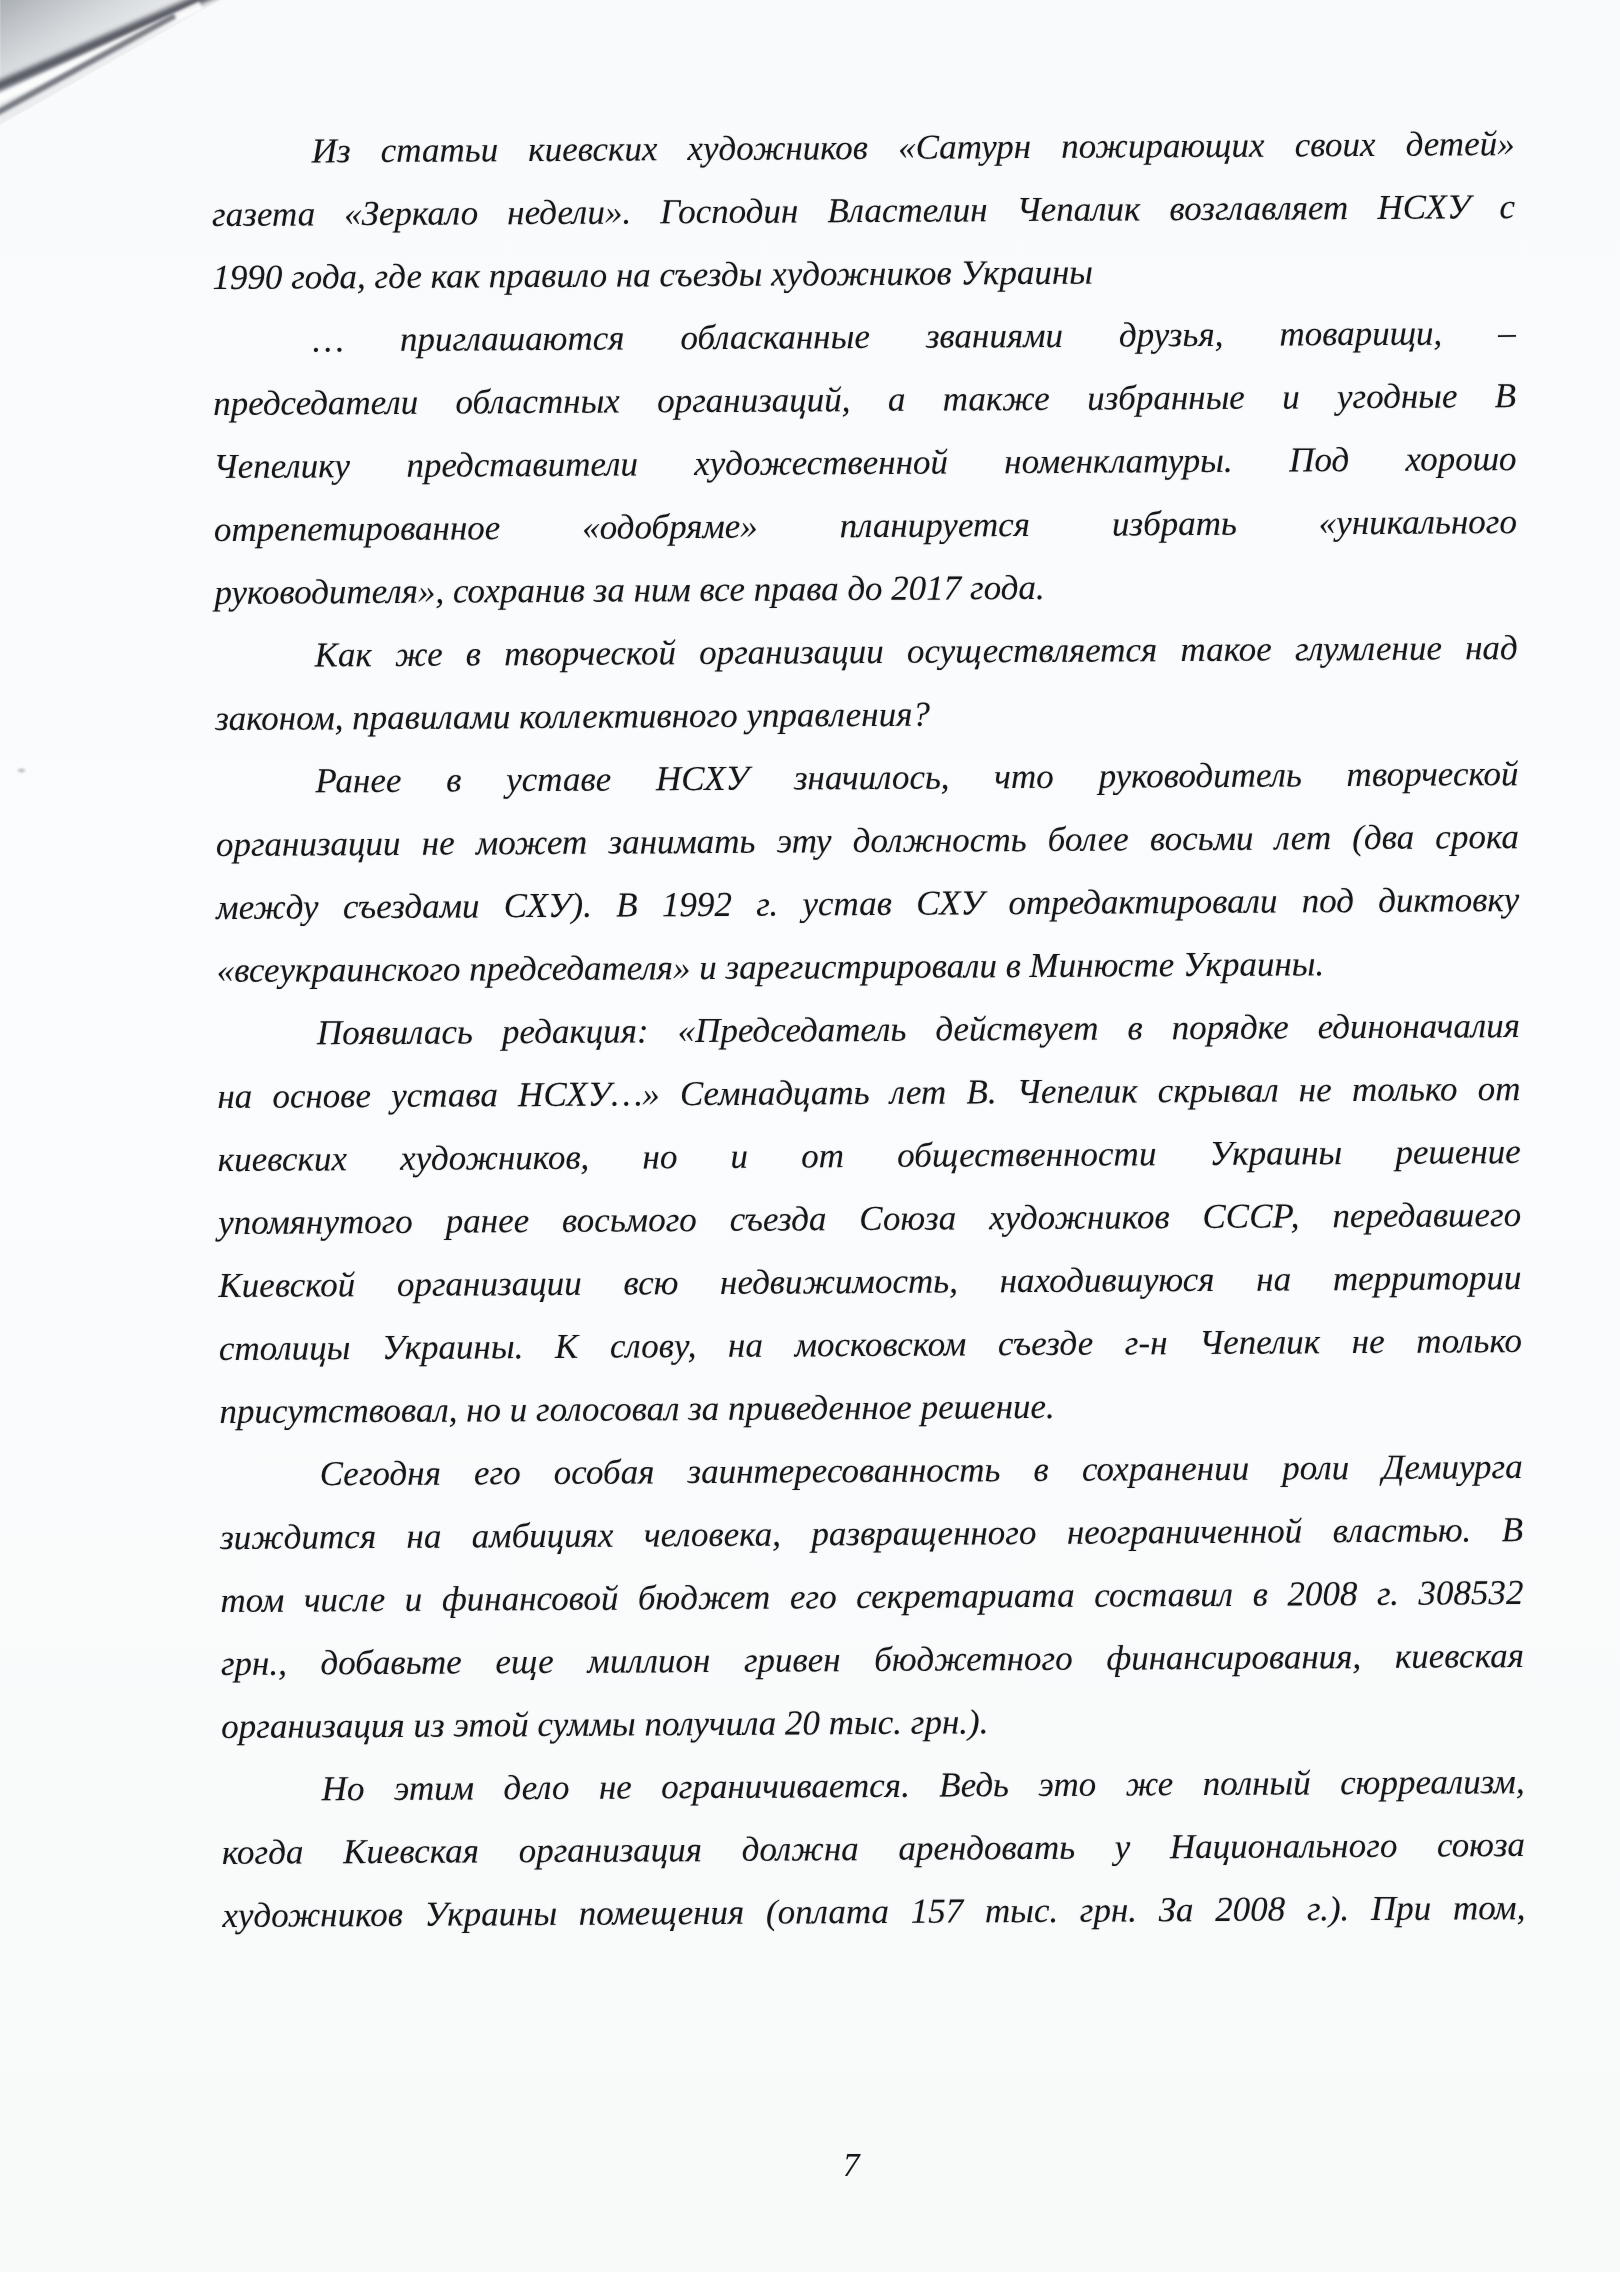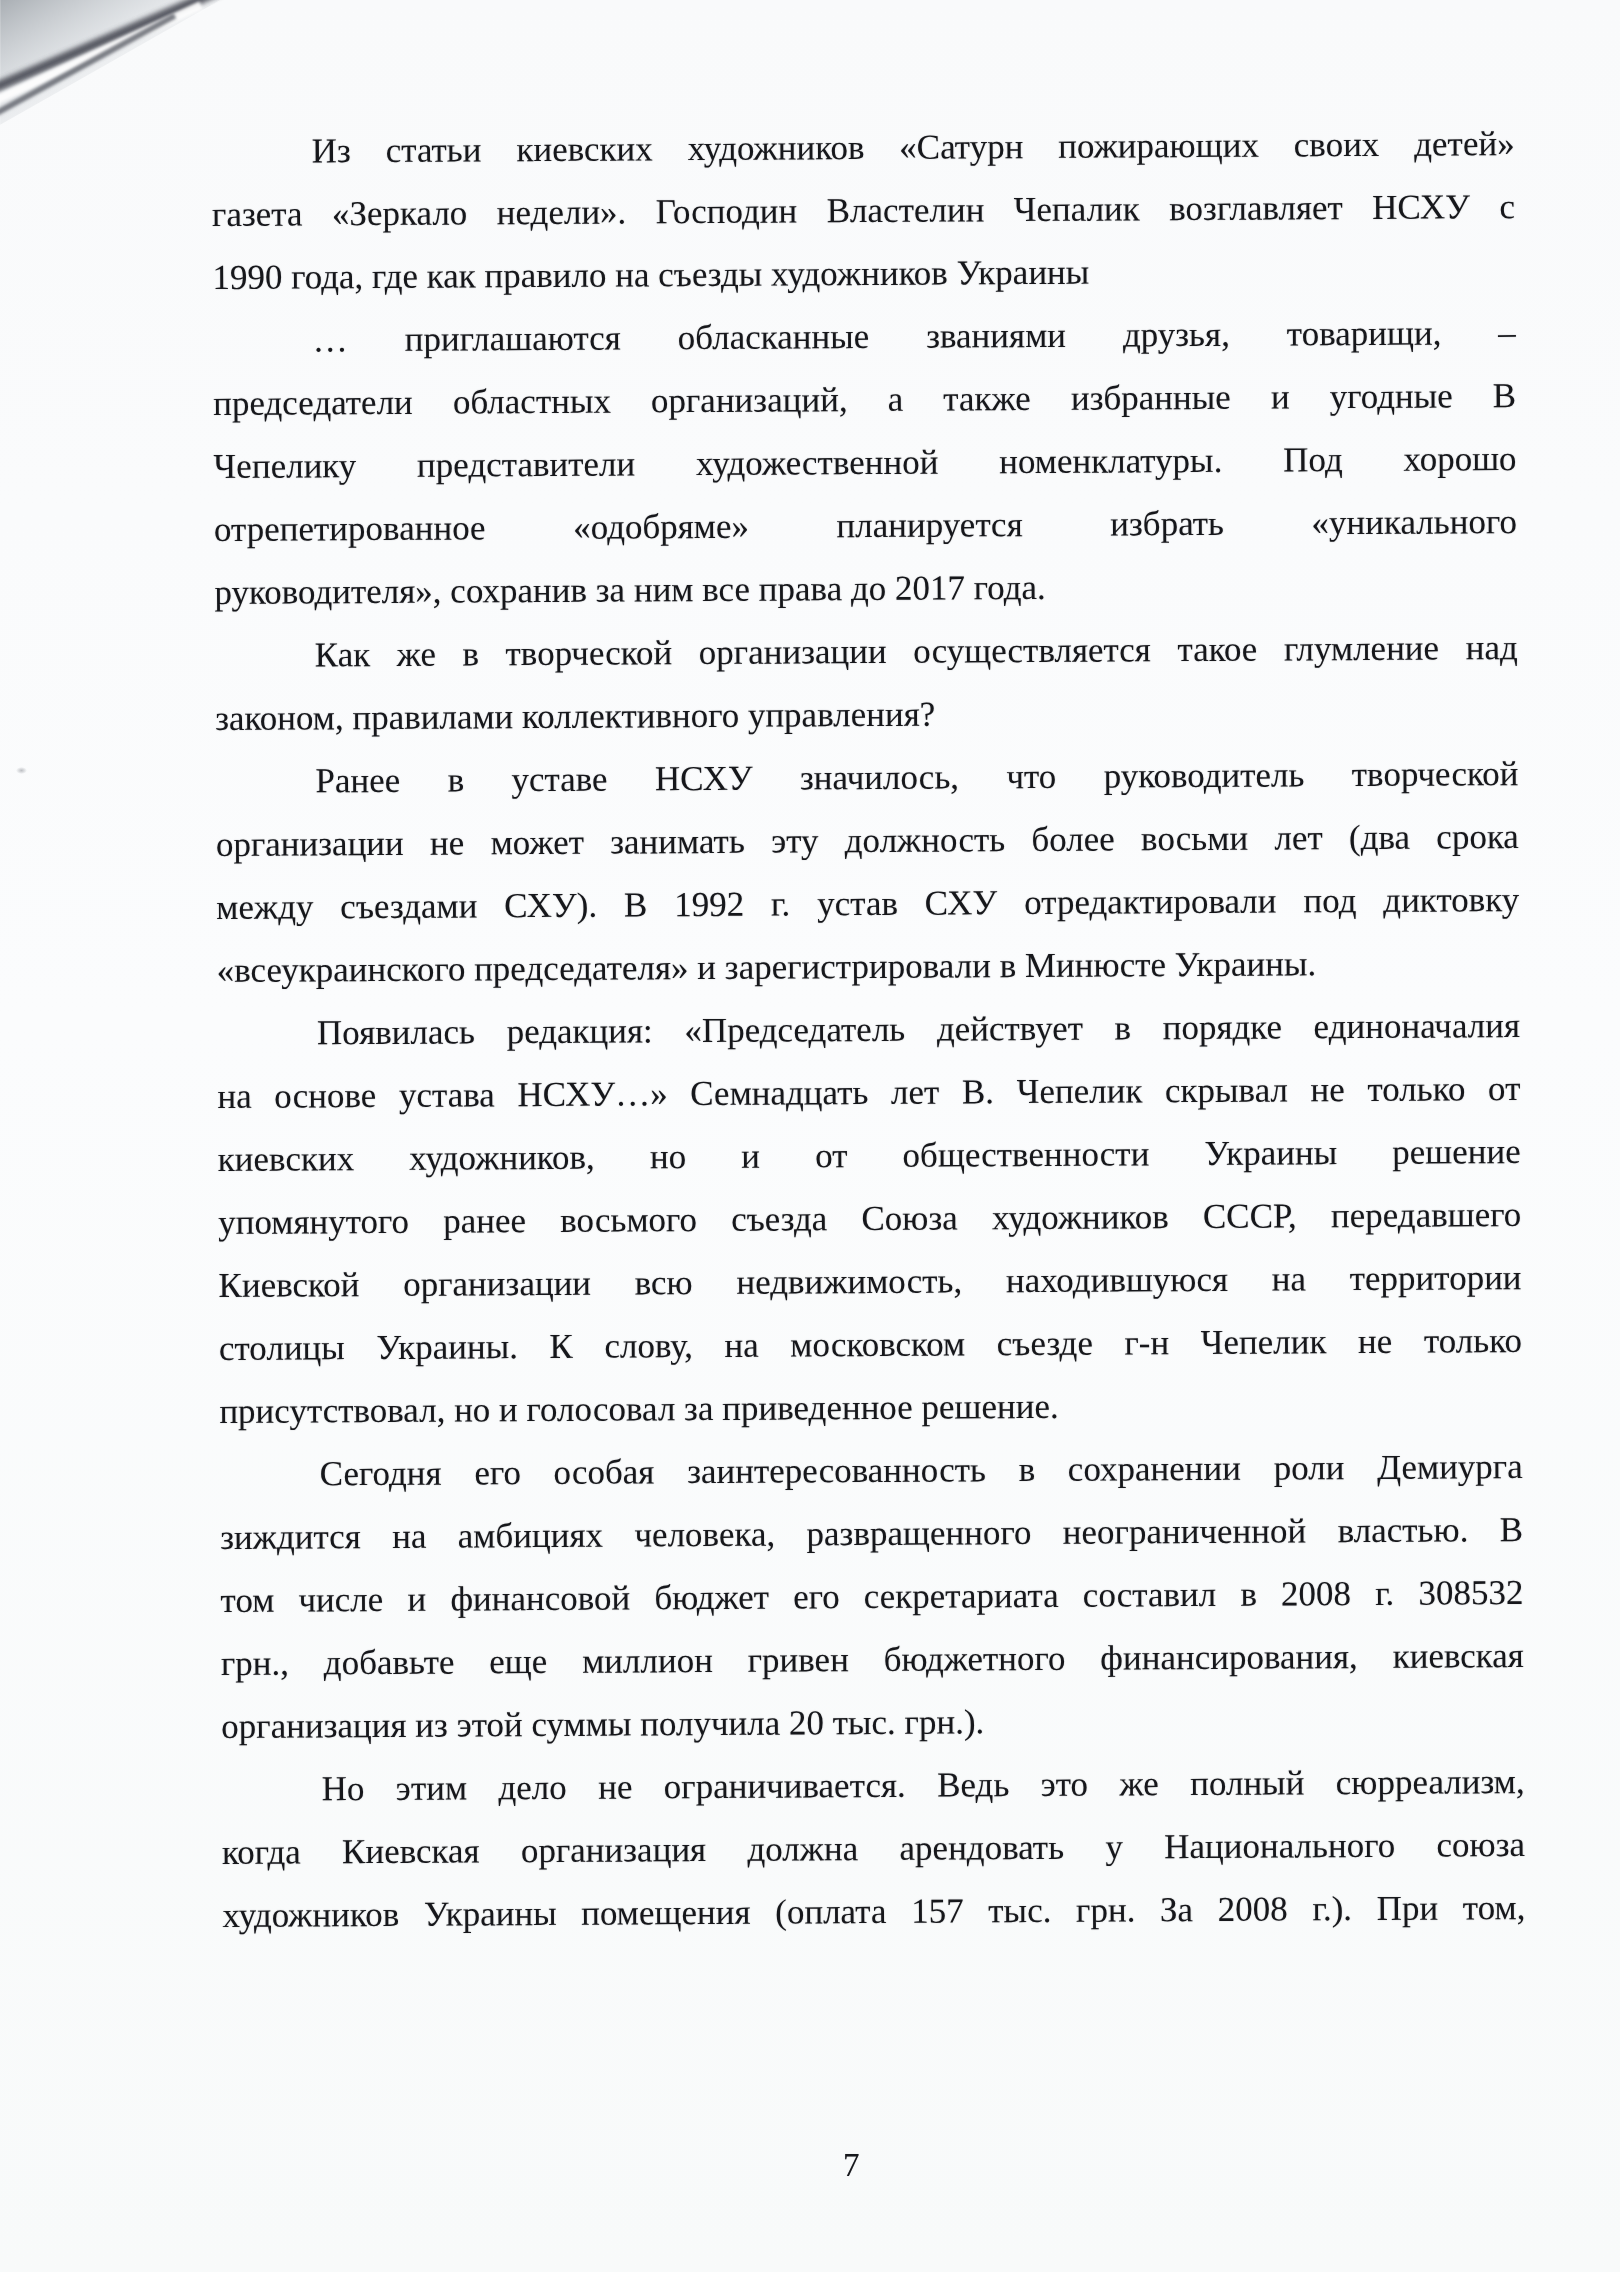--- a/index.html
+++ b/index.html
@@ -3,20 +3,21 @@
 <meta charset="utf-8">
 <style>
   html,body{margin:0;padding:0;background:#dedfe1;}
   .page{
     position:relative;
     width:1620px;height:2273px;
     background:linear-gradient(180deg,#f9fafb 0%,#fbfcfd 45%,#f8fafa 100%);
     overflow:hidden;
     font-family:"Liberation Serif","DejaVu Serif",serif;
     color:#16171b;
+    font-style:italic;
   }
   .corner-artifact{
     position:absolute;left:0;top:0;width:263px;height:151px;
     pointer-events:none;
   }
   .speck{
     position:absolute;left:16px;top:767px;width:10.5px;height:7.2px;
     border-radius:50%;
     background:radial-gradient(closest-side,rgba(95,100,110,0.40),rgba(95,100,110,0));
   }

